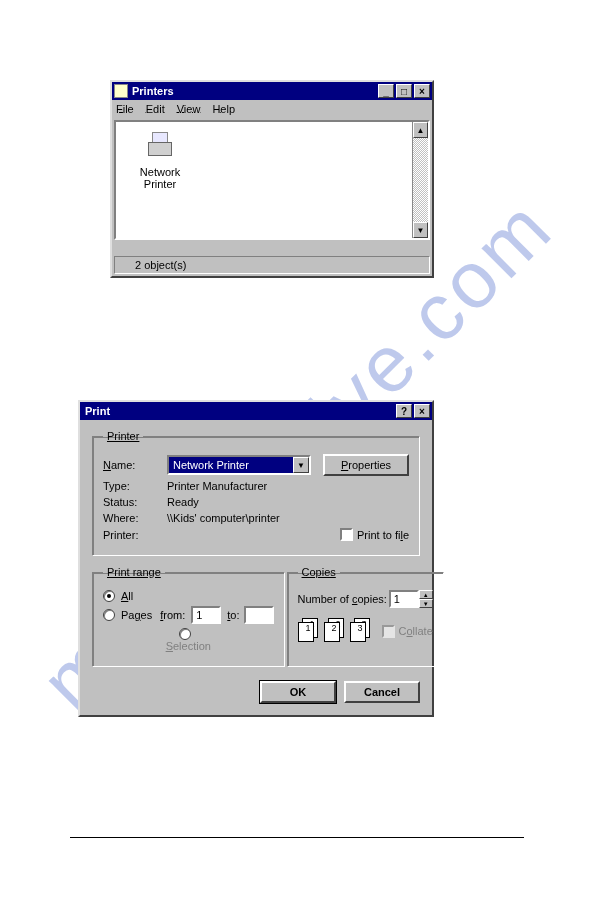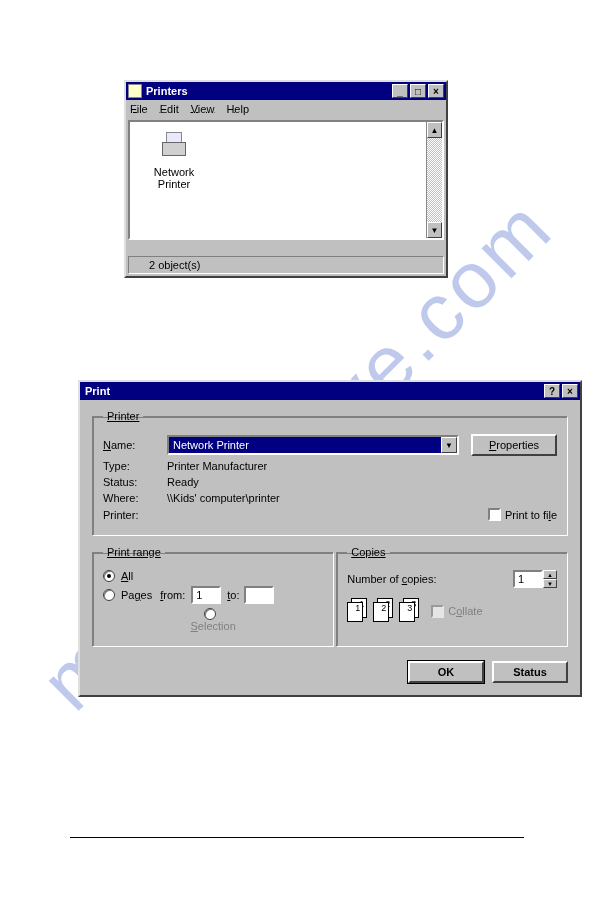--- a/index.html
+++ b/index.html
@@ -259,21 +259,21 @@
     left: 70px; right: 70px;
     bottom: 80px;
     border-top: 1px solid #000;
   }
 </style>
 </head>
 <body>
 
 <div class="watermark">manualshive.com</div>
 
-<div class="window" style="left:124px; top:80px; width:324px;">
+<div class="window" style="left:110px; top:80px; width:324px;">
   <div class="titlebar">
     <div class="tb-icon"></div>
     <span>Printers</span>
     <div class="spacer"></div>
     <div class="tb-btn">_</div>
     <div class="tb-btn">□</div>
     <div class="tb-btn">×</div>
   </div>
   <div class="menubar">
     <span class="menu-item"><u>F</u>ile</span>
@@ -295,21 +295,21 @@
       <div class="sb-btn">▲</div>
       <div class="sb-track"></div>
       <div class="sb-btn">▼</div>
     </div>
   </div>
   <div class="statusbar">
     <span>2 object(s)</span>
   </div>
 </div>
 
-<div class="window" style="left:78px; top:380px; width:504px;">
+<div class="window" style="left:78px; top:400px; width:356px;">
   <div class="titlebar">
     <span style="margin-left:3px;">Print</span>
     <div class="spacer"></div>
     <div class="tb-btn">?</div>
     <div class="tb-btn">×</div>
   </div>
   <div class="dlg-body">
     <fieldset>
       <legend>Printer</legend>
       <div class="row">
@@ -393,18 +393,18 @@
           </div>
           <div style="width:10px"></div>
           <span class="chk" style="opacity:0.6"></span>
           <span class="disabled">C<u>o</u>llate</span>
         </div>
       </fieldset>
     </div>
 
     <div style="display:flex; justify-content:flex-end; gap:8px; margin-top:14px;font-weight:bold;">
       <div class="btn default" style="width:76px">OK</div>
-      <div class="btn" style="width:76px">Status</div>
+      <div class="btn" style="width:76px">Cancel</div>
     </div>
   </div>
 </div>
 
 <div class="footer-rule"></div>
 
 </body></html>

